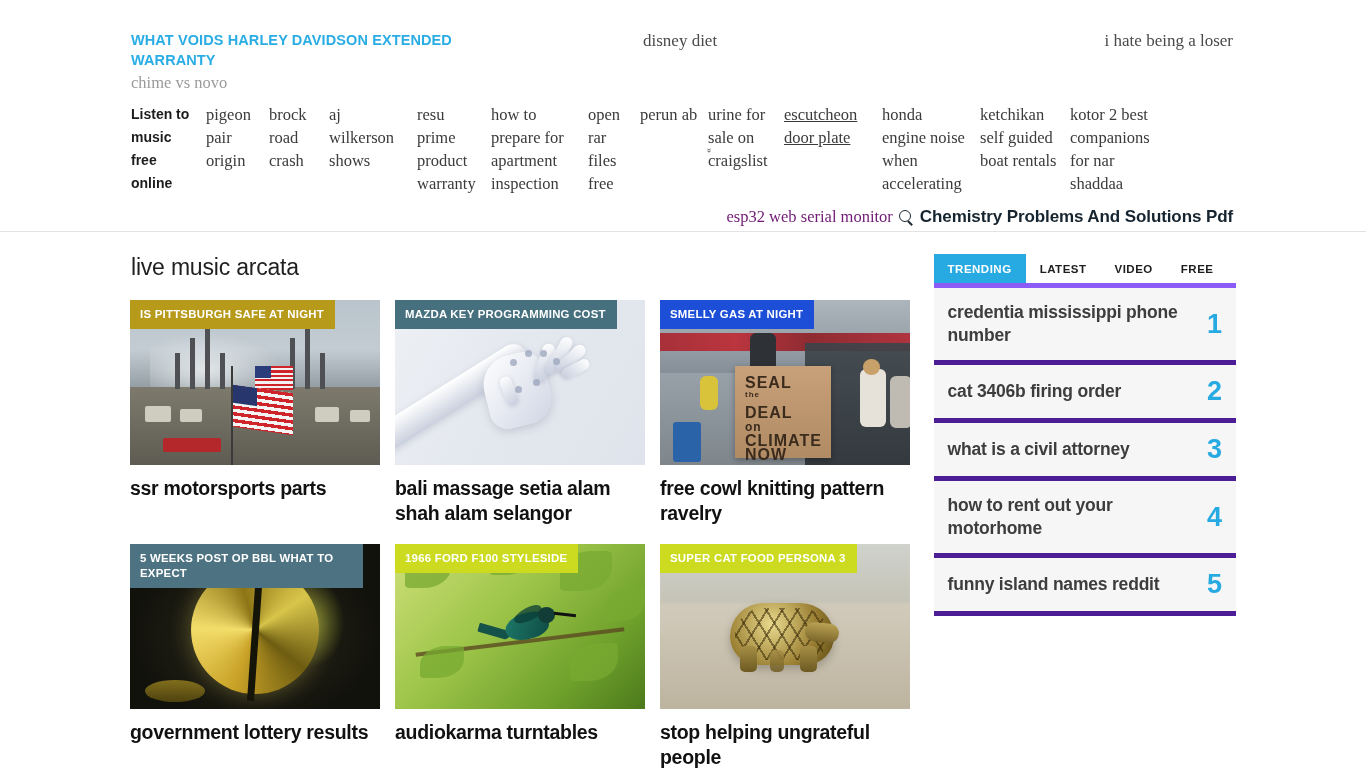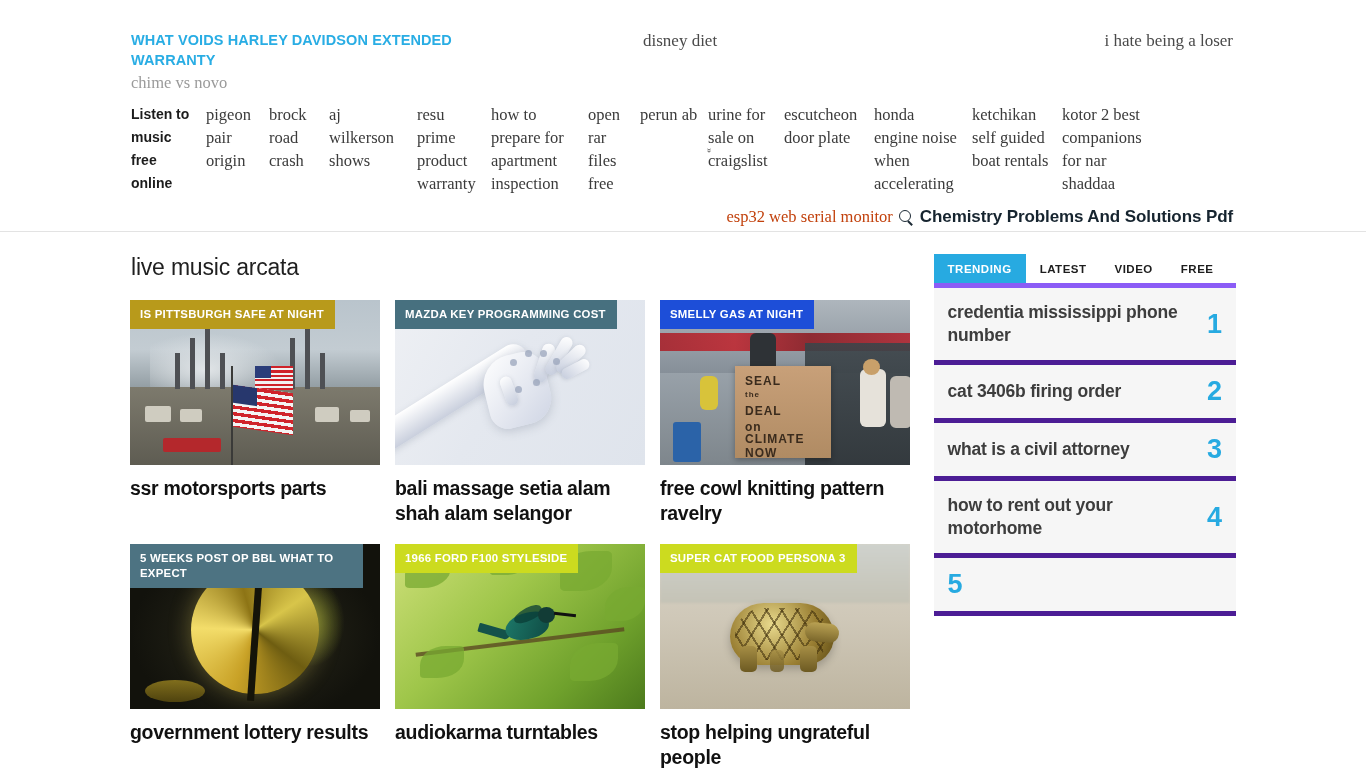--- a/index.html
+++ b/index.html
@@ -99,21 +99,21 @@
 
   
   .searchrow {
     position: absolute;
     right: 133px; top: 207px;
     display: flex;
     align-items: center;
     gap: 6px;
   }
   .search-kw {
-    color: #c2410c;
+    color: #701a75;
     font-family: "Liberation Serif", serif;
     font-size: 16.5px;
     text-decoration: none;
     cursor: pointer;
   }
   .search-icon {
     width: 15px; height: 15px;
     display: inline-block;
     position: relative;
     cursor: pointer;
@@ -301,21 +301,21 @@
   }
   .art-protest .sign {
     position:absolute; left:30%; top:40%;
     width: 96px; height: 92px;
     background: linear-gradient(#c8a079,#b08b63);
     box-shadow: 0 2px 6px rgba(0,0,0,.3);
   }
   .art-protest .sign span {
     position:absolute; left:10px; color:#3a2b1d;
     font-family:"Liberation Sans", sans-serif;
-    font-weight:bold; font-size:12px; letter-spacing:1px;
+    font-weight:bold; font-size:16px; letter-spacing:1px;
   }
   .art-protest .person {
     position:absolute; background:#2e3236; border-radius:6px;
   }
   .art-protest .bin {
     position:absolute; left:5%; bottom:2%;
     width:28px; height:40px; background:#2b63a8; border-radius:3px;
   }
   .art-protest .pedestrian {
     position:absolute; border-radius:6px;
@@ -487,21 +487,21 @@
   <nav class="nav" id="nav">
       <a href="#" class="nav-col first" style="width: 63px; margin-right: 12px;"><span>Listen to music free online</span></a>
       <a href="#" class="nav-col" style="width: 53px; margin-right: 10px;"><span>pigeon pair origin</span></a>
       <a href="#" class="nav-col" style="width: 50px; margin-right: 10px;"><span>brock road crash</span></a>
       <a href="#" class="nav-col" style="width: 76px; margin-right: 12px;"><span>aj wilkerson shows</span></a>
       <a href="#" class="nav-col" style="width: 64px; margin-right: 10px;"><span>resu prime product warranty</span></a>
       <a href="#" class="nav-col" style="width: 85px; margin-right: 12px;"><span>how to prepare for apartment inspection</span></a>
       <a href="#" class="nav-col" style="width: 42px; margin-right: 10px;"><span>open rar files free</span></a>
       <a href="#" class="nav-col" style="width: 58px; margin-right: 10px;"><span>perun ab</span></a>
       <a href="#" class="nav-col" style="width: 66px; margin-right: 10px;"><span>urine for sale on craigslist</span><span class="nav-chevron" style="transform: rotate(90deg);">»</span></a>
-      <a href="#" class="nav-col" style="width: 80px; margin-right: 10px;"><span>escutcheon door plate</span></a>
+      <a href="#" class="nav-col" style="width: 80px; margin-right: 18px; text-decoration: underline;"><span>escutcheon door plate</span></a>
       <a href="#" class="nav-col" style="width: 88px; margin-right: 10px;"><span>honda engine noise when accelerating</span></a>
       <a href="#" class="nav-col" style="width: 80px; margin-right: 10px;"><span>ketchikan self guided boat rentals</span></a>
       <a href="#" class="nav-col" style="width: 90px; margin-right: 10px;"><span>kotor 2 best companions for nar shaddaa</span></a>
     </nav>
 
   <div class="searchrow">
     <a class="search-kw" href="#">esp32 web serial monitor</a>
     <span class="search-icon"></span>
     <a class="search-title" href="#">Chemistry Problems And Solutions Pdf</a>
   </div>
@@ -650,19 +650,20 @@
           </div>
           <div class="trend-item">
             <div class="trend-text">what is a civil attorney</div>
             <div class="trend-num" style="color: rgb(39, 170, 225);">3</div>
           </div>
           <div class="trend-item">
             <div class="trend-text">how to rent out your motorhome</div>
             <div class="trend-num" style="color: rgb(39, 170, 225);">4</div>
           </div>
           <div class="trend-item">
+            <div class="trend-text">funny island names reddit</div>
             <div class="trend-num" style="color: rgb(39, 170, 225);">5</div>
           </div>
         </div>
     </aside>
 
   </div>
 </div>
 
 </body></html>

